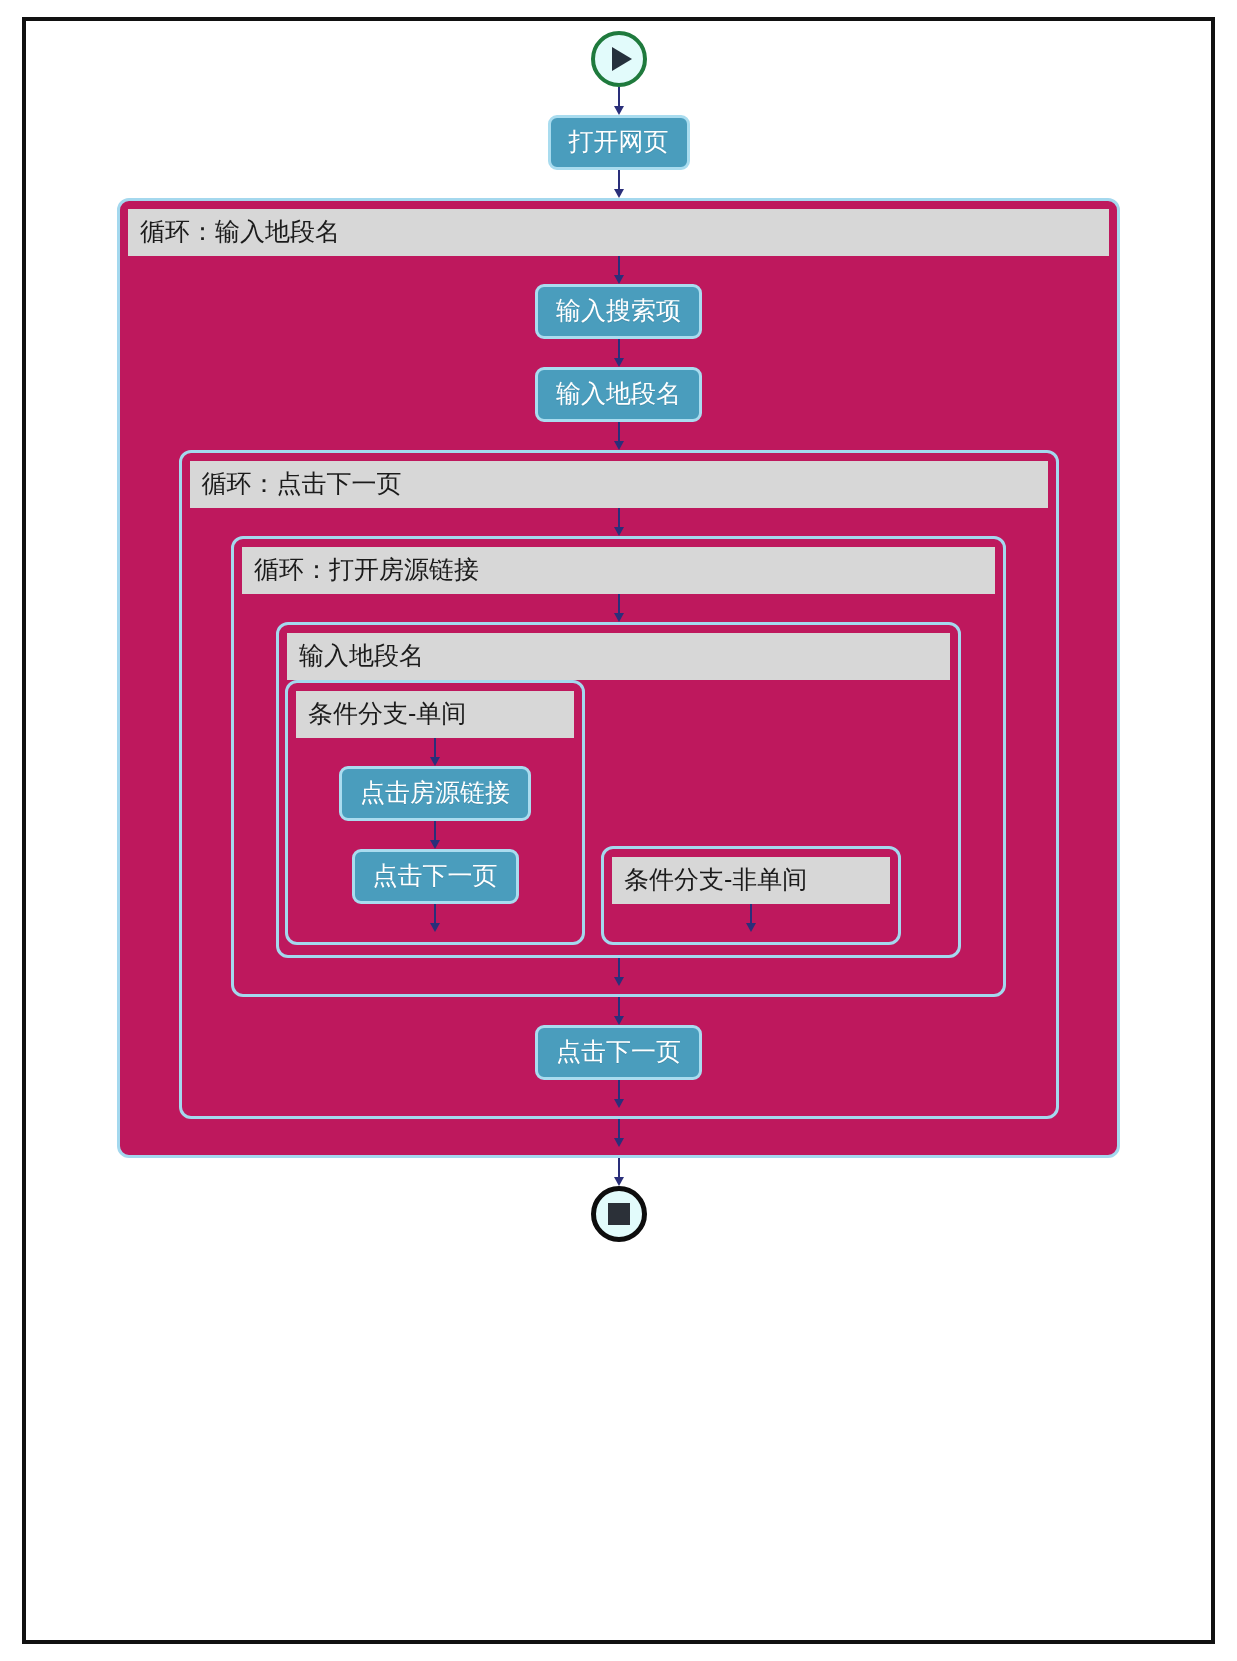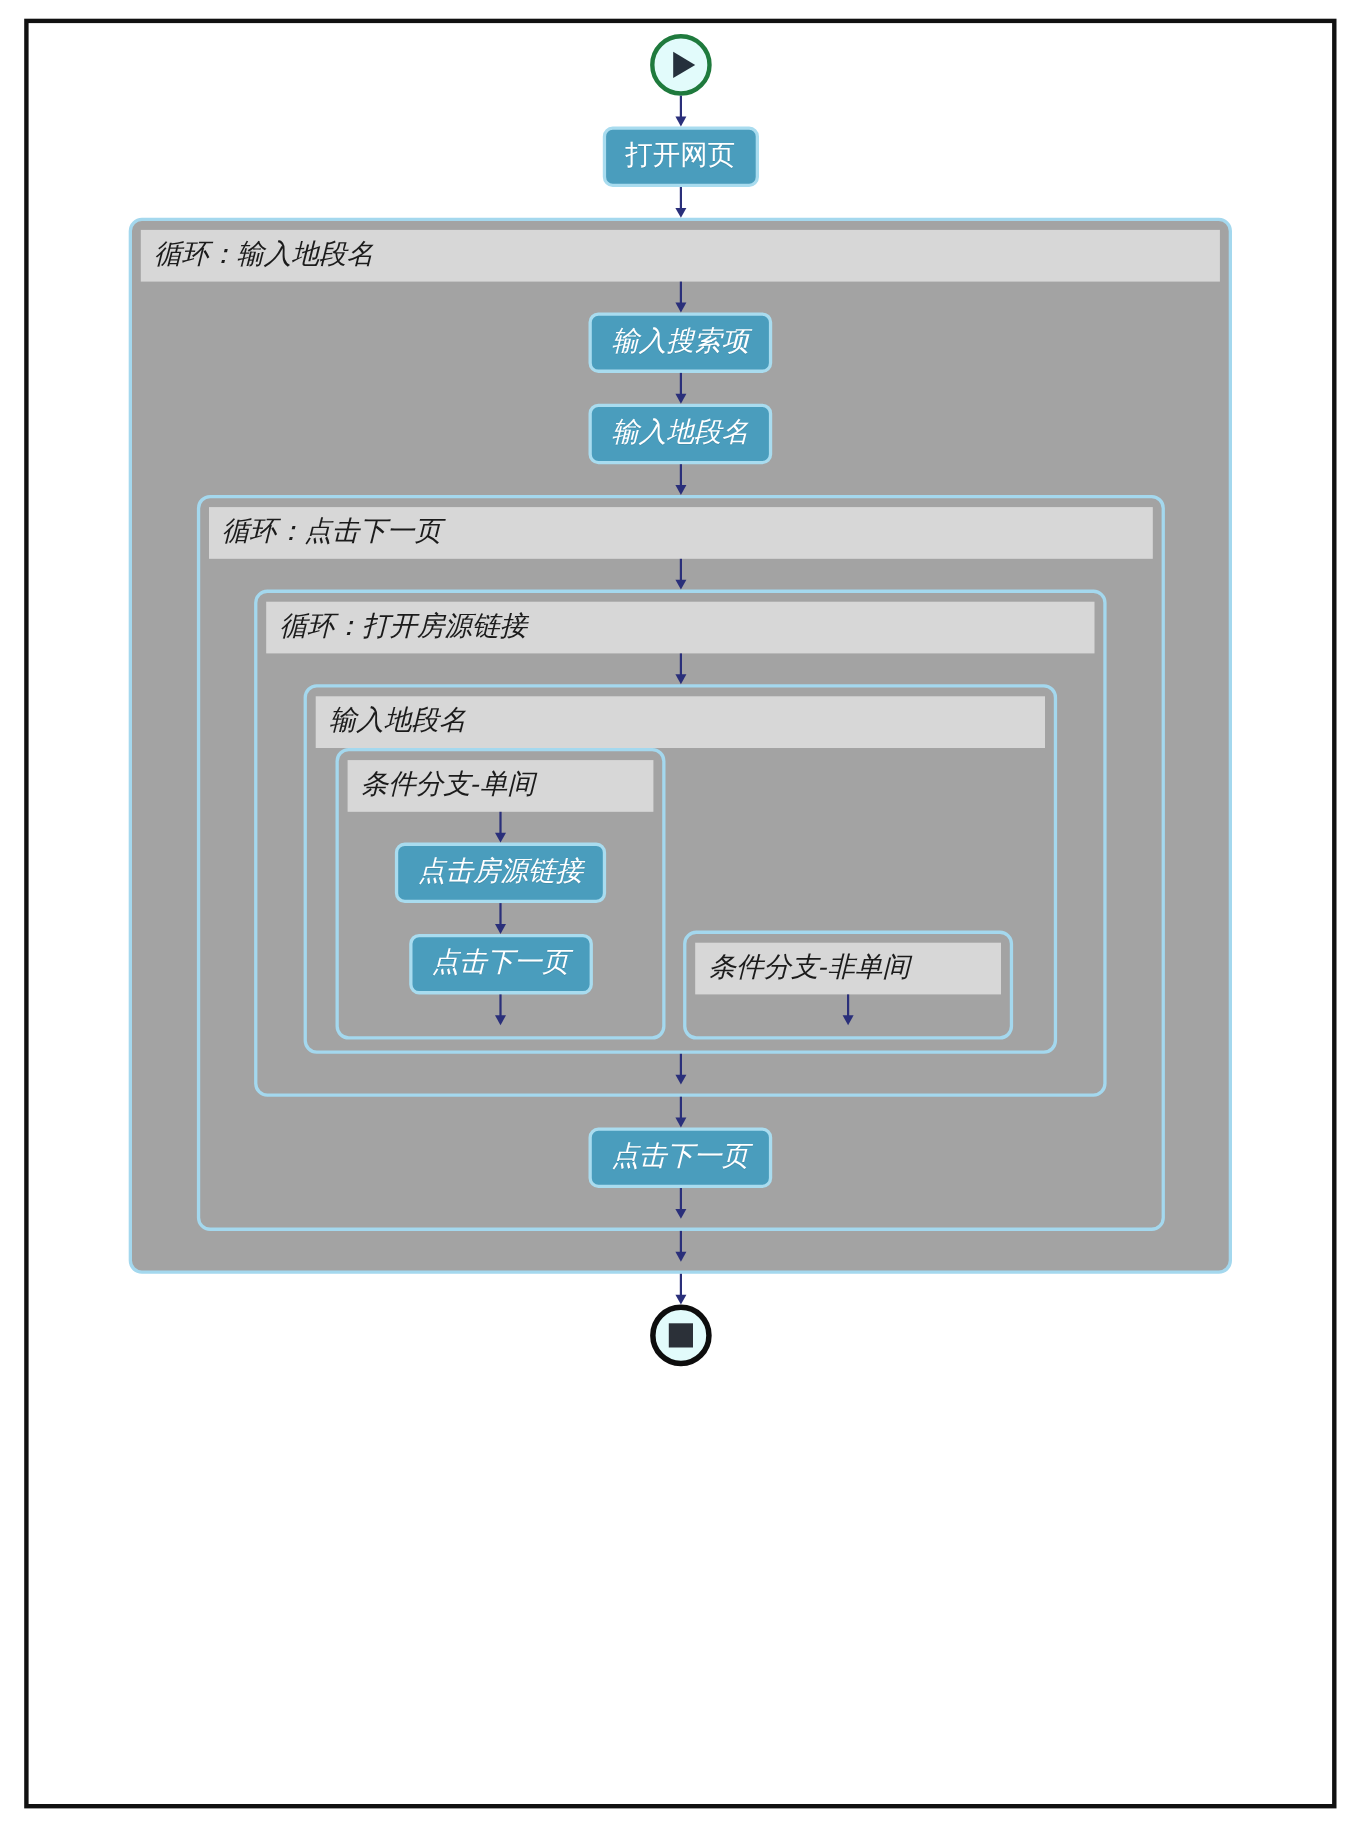--- a/index.html
+++ b/index.html
@@ -124,24 +124,23 @@
     white-space: nowrap;
     box-sizing: border-box;
     flex: none;
     text-shadow: 0 1px 0 rgba(0,0,0,0.10);
   }
 
   
   .container-box {
     border: 3px solid #a4d8ee;
     border-radius: 12px;
-    background: #a3a3a3;
+    background: #be185d;
     box-sizing: border-box;
     padding: 0;
-    font-style: italic;
   }
   .container-head {
     background: #d7d7d7;
     color: #1b1b1b;
     font-size: 25px;
     line-height: 1;
     padding: 10px 10px 12px 12px;
     margin: 8px 8px 0 8px;
     white-space: nowrap;
   }
@@ -158,21 +157,21 @@
   .loop-3 { width: 775px; }
   .cond-box { width: 685px; }
 
   
   .branch-row {
     display: flex;
     flex-direction: row;
     align-items: flex-end;
     justify-content: flex-start;
     gap: 16px;
-    padding: 0 14px 10px 26px;
+    padding: 0 14px 10px 6px;
     box-sizing: border-box;
     width: 100%;
   }
   .branch-box { width: 300px; }
   .branch-box .container-body { padding-bottom: 10px; border-radius: 18px; }
 </style>
 </head>
 <body>
 
 <div id="canvas">

